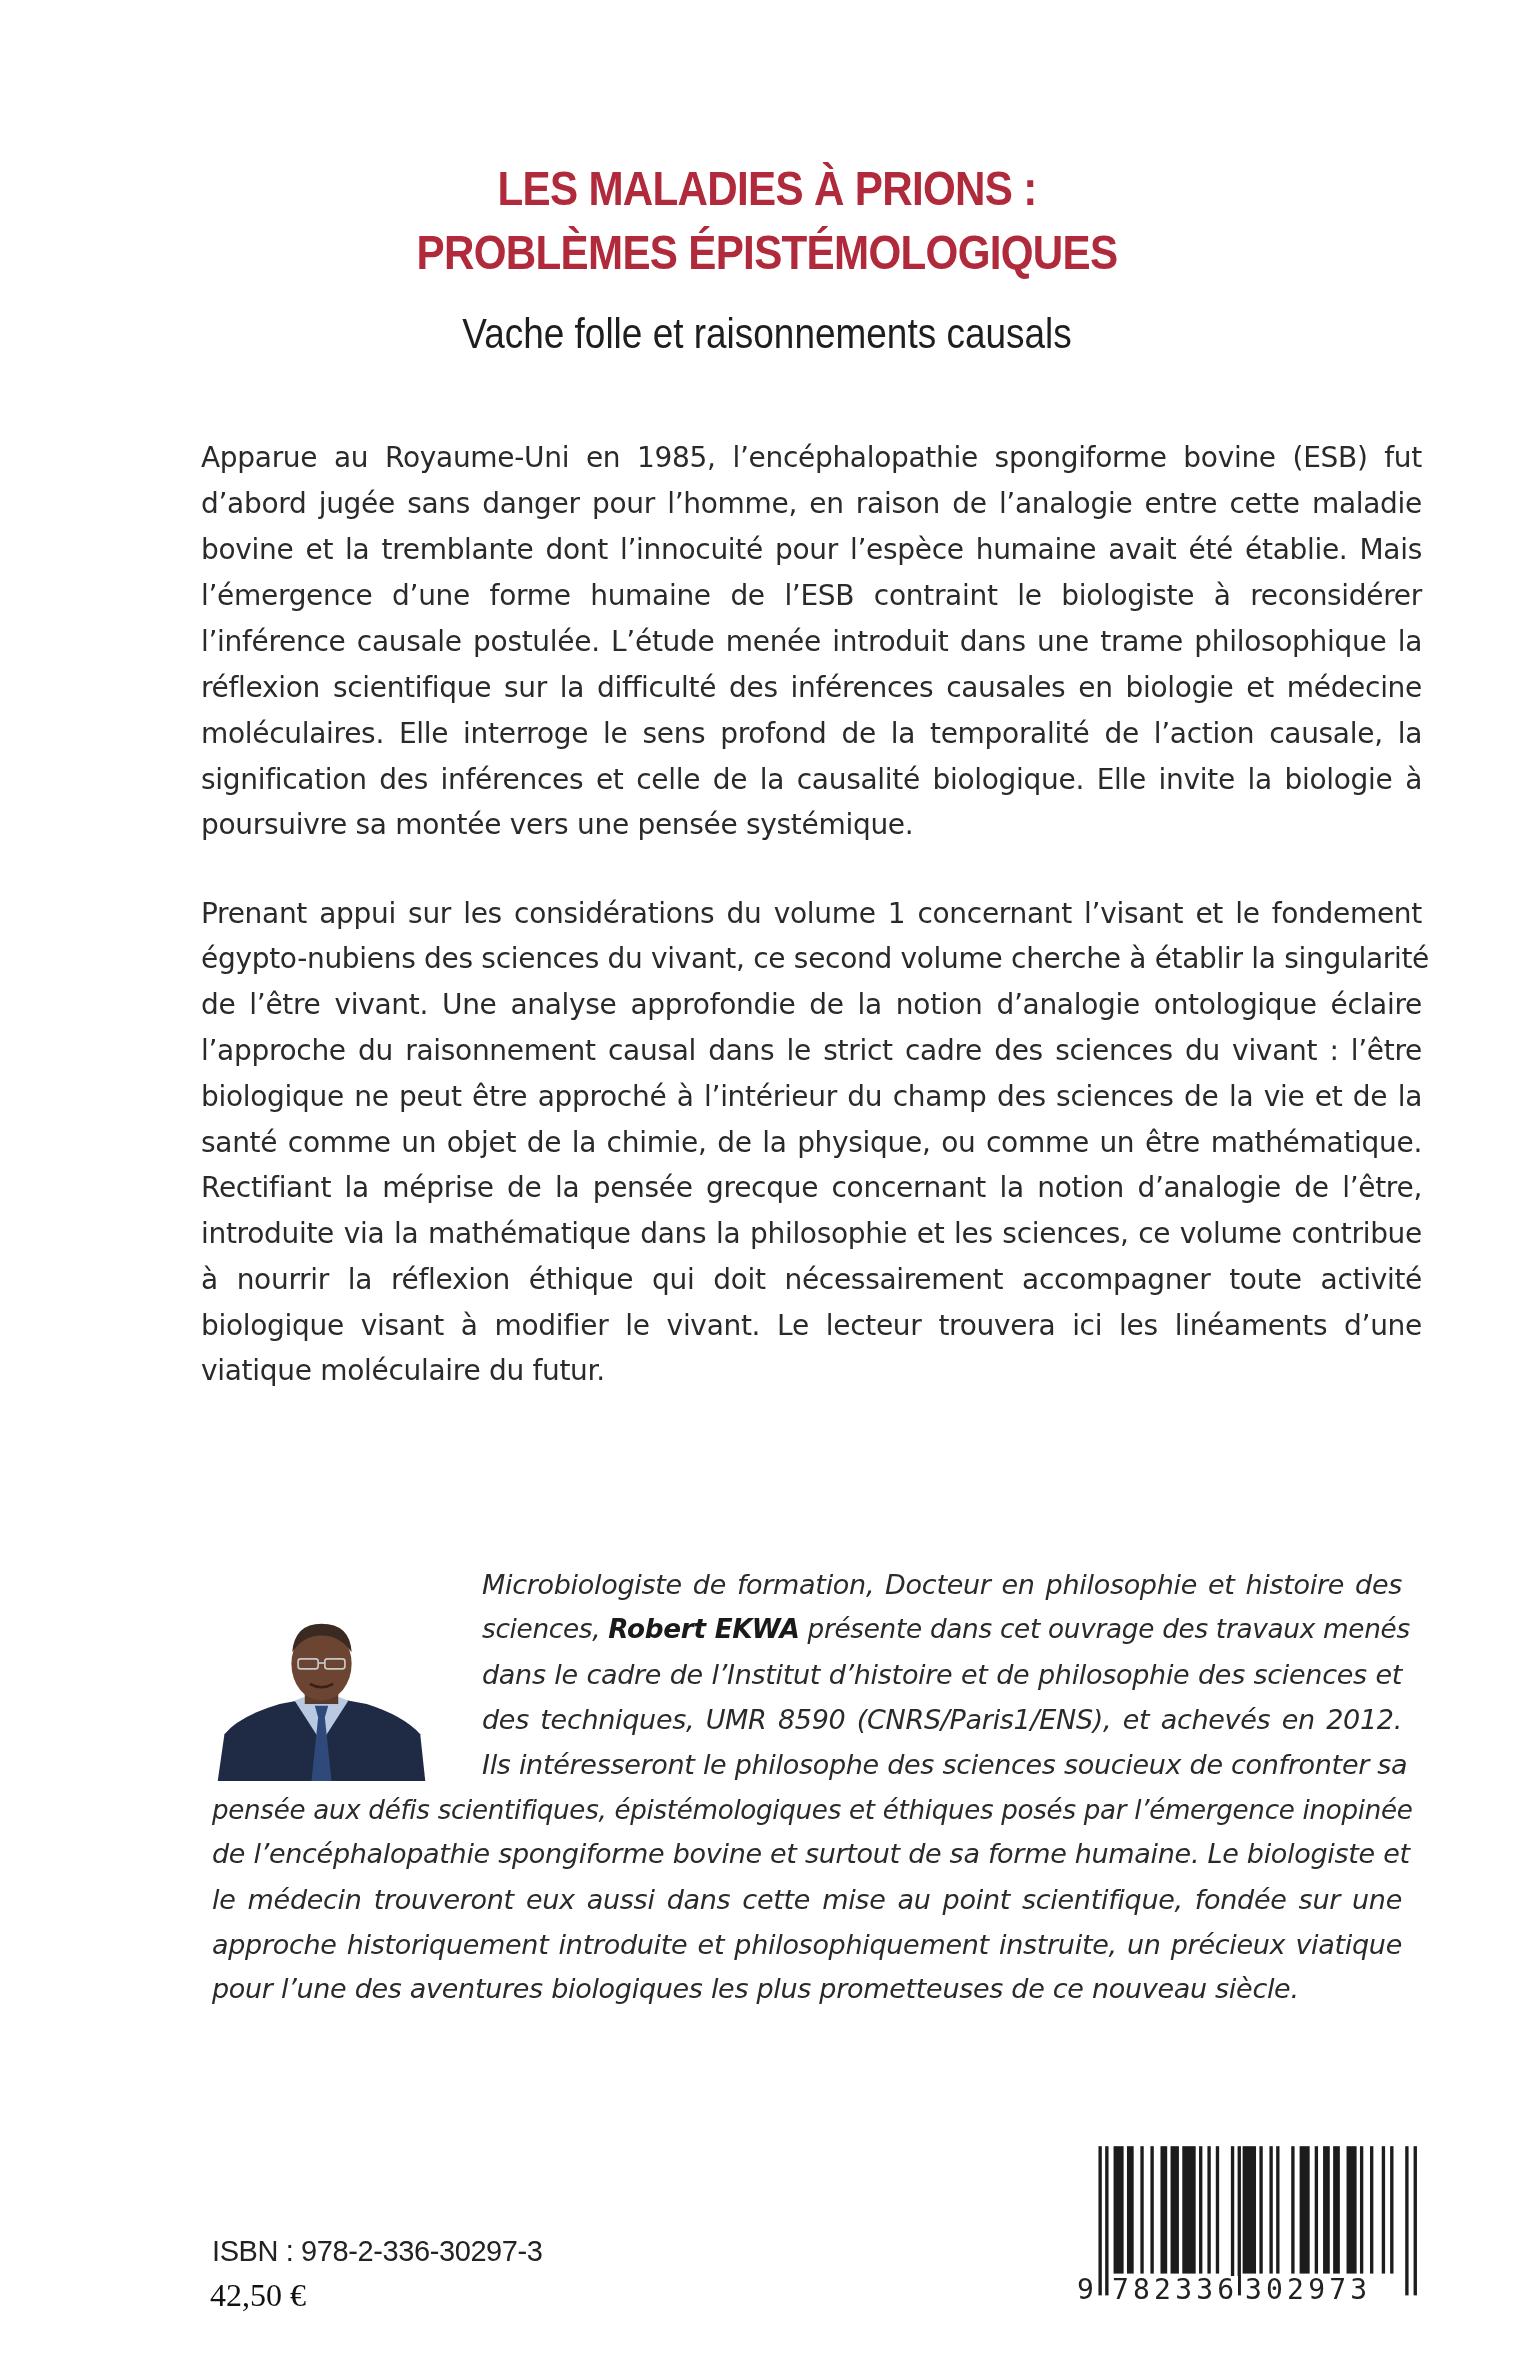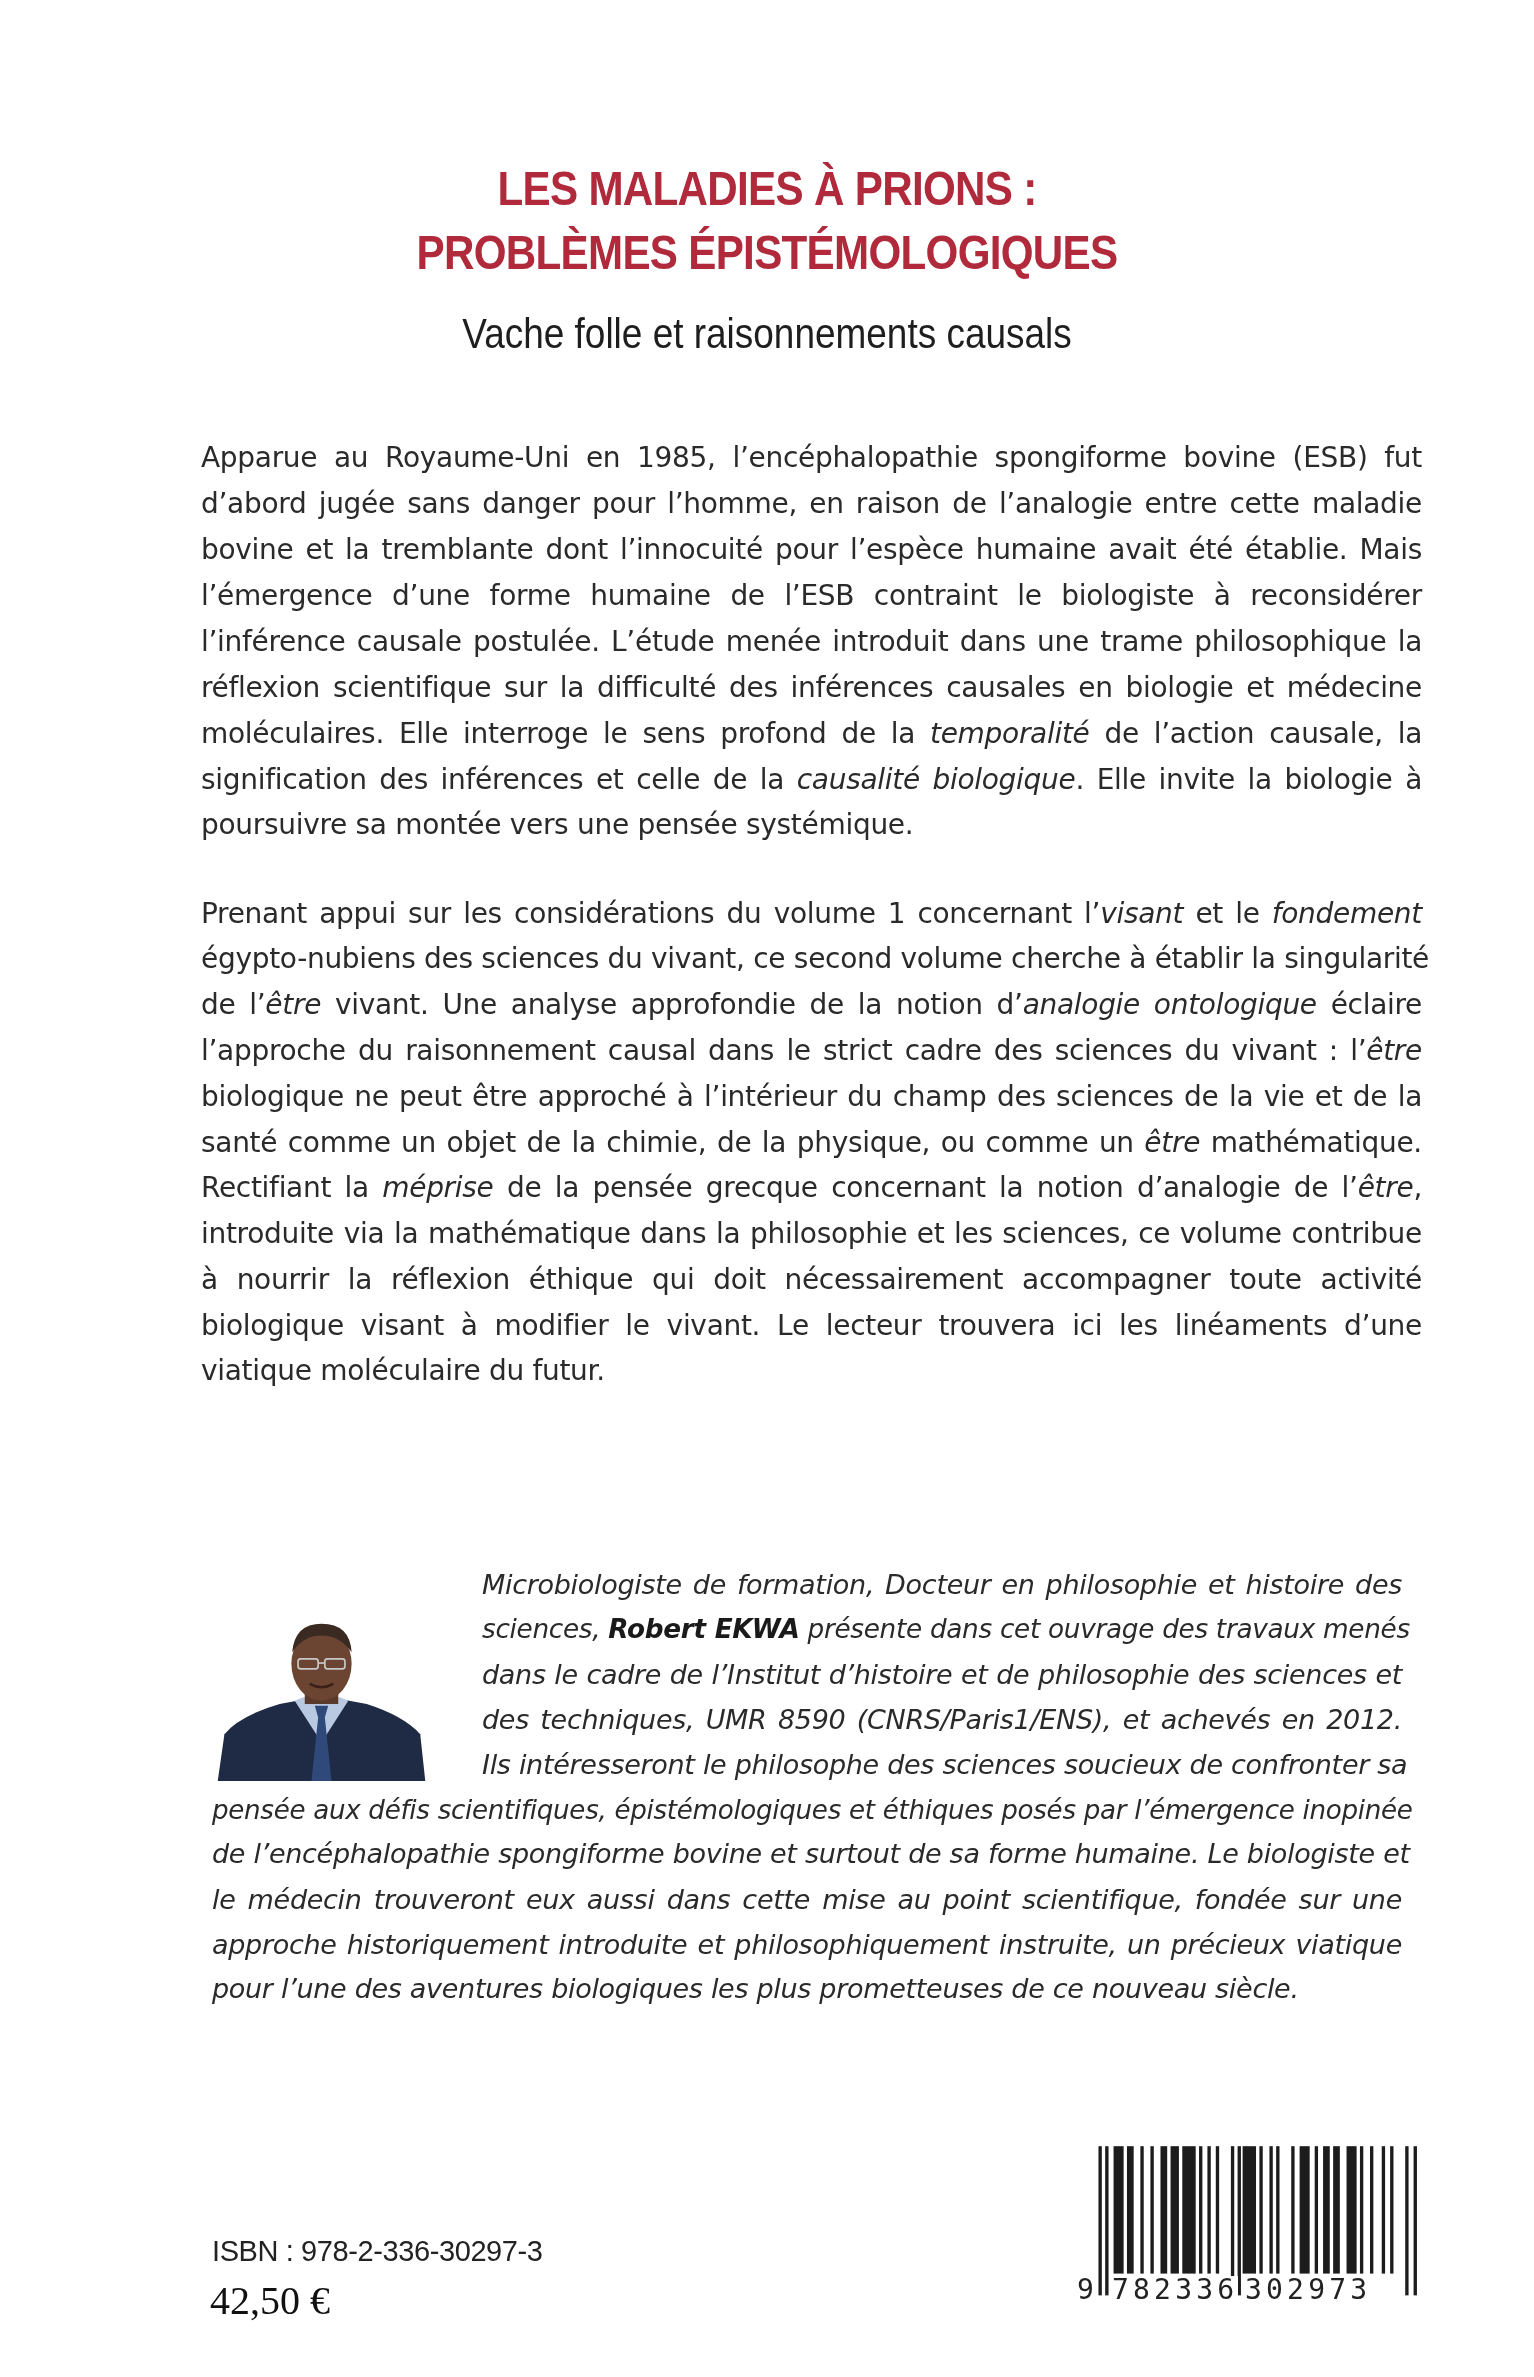--- a/index.html
+++ b/index.html
@@ -11,33 +11,33 @@
            color:#B02A3C; font-size:49px; letter-spacing:-0.8px; line-height:1; transform:scaleX(0.86); transform-origin:center; }
   .subtitle { position:absolute; left:0; width:1534px; text-align:center;
            font-family:"Liberation Sans", sans-serif; color:#1e1e1e;
            font-size:42px; line-height:1; transform:scaleX(0.88); transform-origin:center; }
 
   .line { position:absolute; left:201px; width:1221px; height:40px; line-height:40px;
           font-family:"DejaVu Sans", sans-serif; font-weight:normal; font-size:28px; color:#2a2a2a;
           white-space:nowrap; text-align:justify; text-align-last:justify; letter-spacing:-0.3px;
           transform-origin:left center; }
   .line.last { text-align-last:left; }
-  .line .it { font-style:italic; }
+  .line .it { }
   .line b { font-weight:bold; color:#1a1a1a; }
 
   .bio .line { font-style:italic; font-size:27px; }
   .bio .line.indent { left:482px; width:920px; }
   .bio .line.full { left:212px; width:1190px; }
 
   .photo { position:absolute; left:214px; top:1609px; width:215px; height:164px; overflow:hidden; background:#ffffff; }
 
   .isbn { position:absolute; left:212px; top:2227px; font-family:Liberation Sans, sans-serif;
           font-size:29px; color:#222; letter-spacing:-0.4px; }
   .price { position:absolute; left:210px; top:2269px; font-family:"Liberation Serif", serif;
-           font-size:40px; color:#111; }
+           font-size:32px; color:#111; }
 
   .barcode { position:absolute; left:1075px; top:2138px; width:352px; height:168px; }
   .barcode-digits { position:absolute; top:2268px; font-family:"DejaVu Sans Mono", monospace;
            font-size:28px; color:#222; background:#fff; line-height:1; }
 </style>
 </head>
 <body>
 
 <div class="page">
 

